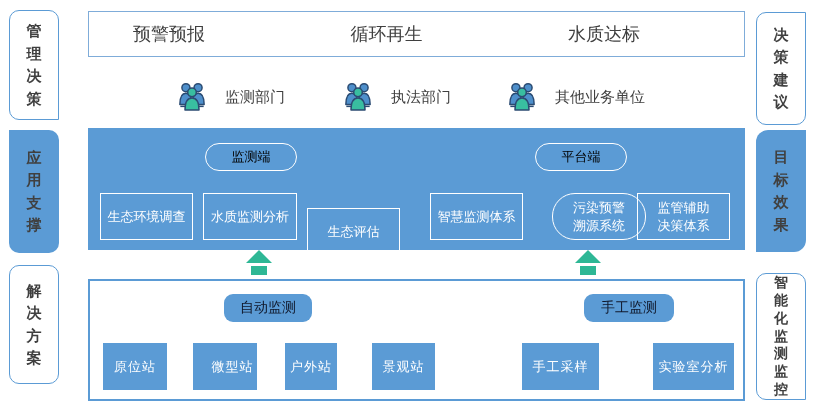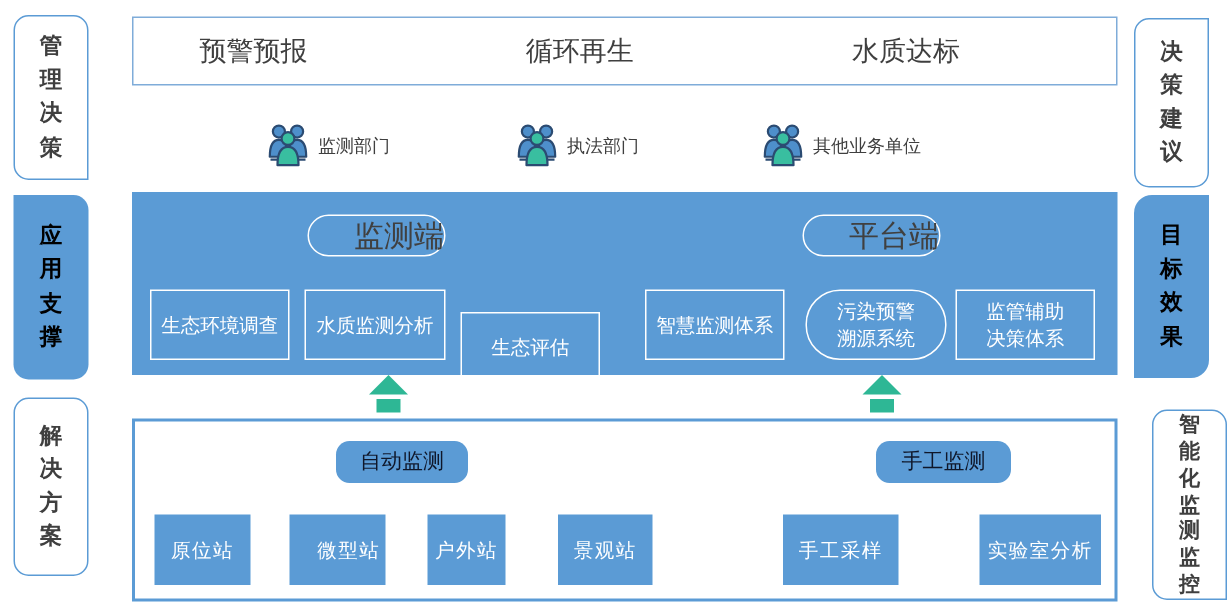--- a/index.html
+++ b/index.html
@@ -6,37 +6,37 @@
   html,body { background:#fff; }
   .canvas {
     position:relative; width:819px; height:408px; background:#ffffff;
     font-family:"Liberation Sans", sans-serif; color:#3f3f3f; overflow:hidden;
   }
   .abs { position:absolute; }
 
   
   .v-label { display:flex; align-items:center; justify-content:center;
              background:#fff; border:1.5px solid #5b9bd5; }
-  .v-label.filled { background:#5b9bd5; border:none; color:#000000; }
+  .v-label.filled { background:#5b9bd5; border:none; color:#404040; }
   .v-text { width:1.15em; word-break:break-all; text-align:center;
             font-size:15px; line-height:1.5; font-weight:600; }
   .v-text.small { font-size:14px; line-height:1.27; }
 
   
   .goals-bar { display:flex; justify-content:space-between; align-items:center;
                background:#fff; border:1.5px solid #7facd9;
                padding:0 104px 0 44px; font-size:18px; }
 
   
-  .dept { display:flex; align-items:center; gap:6px; font-size:12px; height:36px; }
+  .dept { display:flex; align-items:center; gap:19px; font-size:15px; height:36px; }
 
   
   .band-mid { background:#5b9bd5; }
-  .pill-outline { border:1.5px solid #ffffff; border-radius:14px; color:#404040;
-                  display:flex; align-items:center; justify-content:flex-end; font-size:20px; }
+  .pill-outline { border:1.5px solid #ffffff; border-radius:14px; color:#000000;
+                  display:flex; align-items:center; justify-content:center; font-size:13px; }
   .mod-box { border:1px solid #ffffff; color:#ffffff; display:flex; align-items:center;
              justify-content:center; font-size:13px; text-align:center;
              white-space:pre-line; line-height:1.35; }
 
   
   .band-bottom { background:#ffffff; border:2px solid #5b9bd5; }
   .pill-filled { background:#5b9bd5; border-radius:9px; color:#0f172a;
                  display:flex; align-items:center; justify-content:center; font-size:14px; }
   .sta-box { background:#5b9bd5; color:#ffffff; display:flex; align-items:center;
              justify-content:center; font-size:13px; letter-spacing:1px; }
@@ -55,21 +55,21 @@
   <div class="abs v-label" style="left:9px; top:265px; width:50px; height:119px; border-radius:10px;">
     <div class="v-text">解决方案</div>
   </div>
 
   <div class="abs v-label" style="left:756px; top:12px; width:50px; height:113px; border-radius:10px 0 10px 10px;">
     <div class="v-text">决策建议</div>
   </div>
   <div class="abs v-label filled" style="left:756px; top:130px; width:50px; height:122px; border-radius:12px 0 12px 0;">
     <div class="v-text">目标效果</div>
   </div>
-  <div class="abs v-label" style="left:756px; top:273px; width:50px; height:127px; border-radius:10px 10px 0 10px;margin-left:12px;">
+  <div class="abs v-label" style="left:756px; top:273px; width:50px; height:127px; border-radius:10px 10px 0 10px;">
     <div class="v-text small">智能化监测监控</div>
   </div>
 
   <div class="abs goals-bar" style="left:88px; top:11px; width:657px; height:46px;">
     <span>预警预报</span>
     <span>循环再生</span>
     <span>水质达标</span>
   </div>
 
   <div class="abs dept" style="left:178px; top:79px;">
@@ -122,21 +122,21 @@
     <div class="abs pill-outline" style="left:117px; top:15px; width:92px; height:28px;">
       <span>监测端</span>
     </div>
     <div class="abs pill-outline" style="left:447px; top:15px; width:92px; height:28px;">
       <span>平台端</span>
     </div>
     <div class="abs mod-box" style="left:12px; top:65px; width:93px; height:47px;">生态环境调查</div>
     <div class="abs mod-box" style="left:115px; top:65px; width:94px; height:47px;">水质监测分析</div>
     <div class="abs mod-box" style="left:219px; top:80px; width:93px; height:47px;">生态评估</div>
     <div class="abs mod-box" style="left:342px; top:65px; width:93px; height:47px;">智慧监测体系</div>
-    <div class="abs mod-box" style="left:449px; top:65px; width:94px; height:47px;border-radius:23px;">污染预警
+    <div class="abs mod-box" style="left:464px; top:65px; width:94px; height:47px;border-radius:23px;">污染预警
 溯源系统</div>
     <div class="abs mod-box" style="left:549px; top:65px; width:93px; height:47px;">监管辅助
 决策体系</div>
   </div>
 
   <svg class="abs" style="left:245px; top:250px;" viewBox="0 0 28 26" width="28" height="26">
     <polygon points="14,0 27,13 1,13" fill="#2eb795"></polygon>
     <rect x="6" y="16" width="16" height="9" fill="#2eb795"></rect>
   </svg>
   <svg class="abs" style="left:574px; top:250px;" viewBox="0 0 28 26" width="28" height="26">

